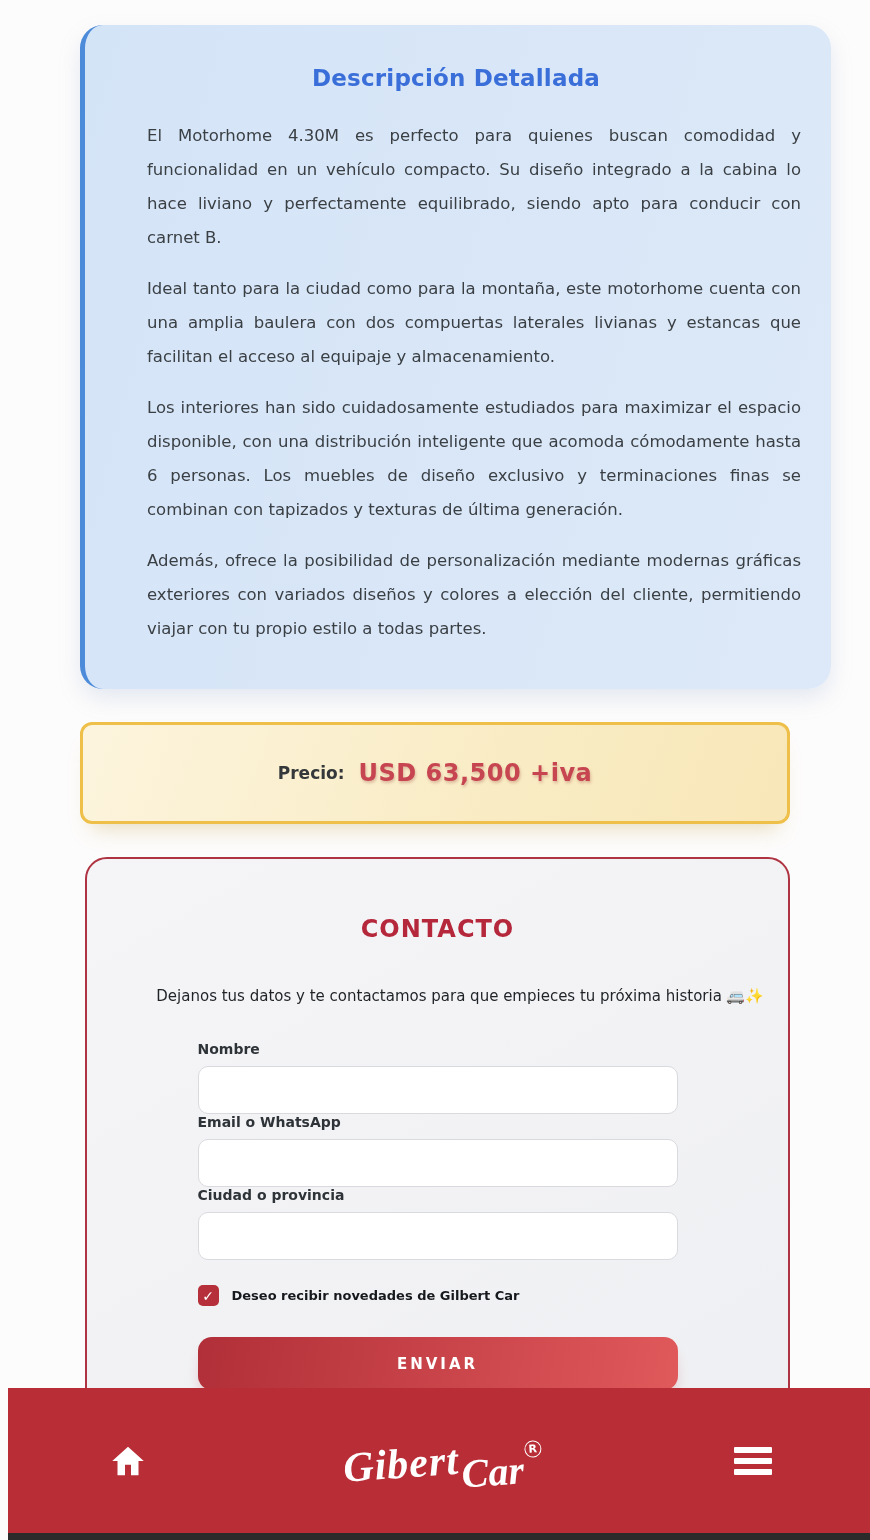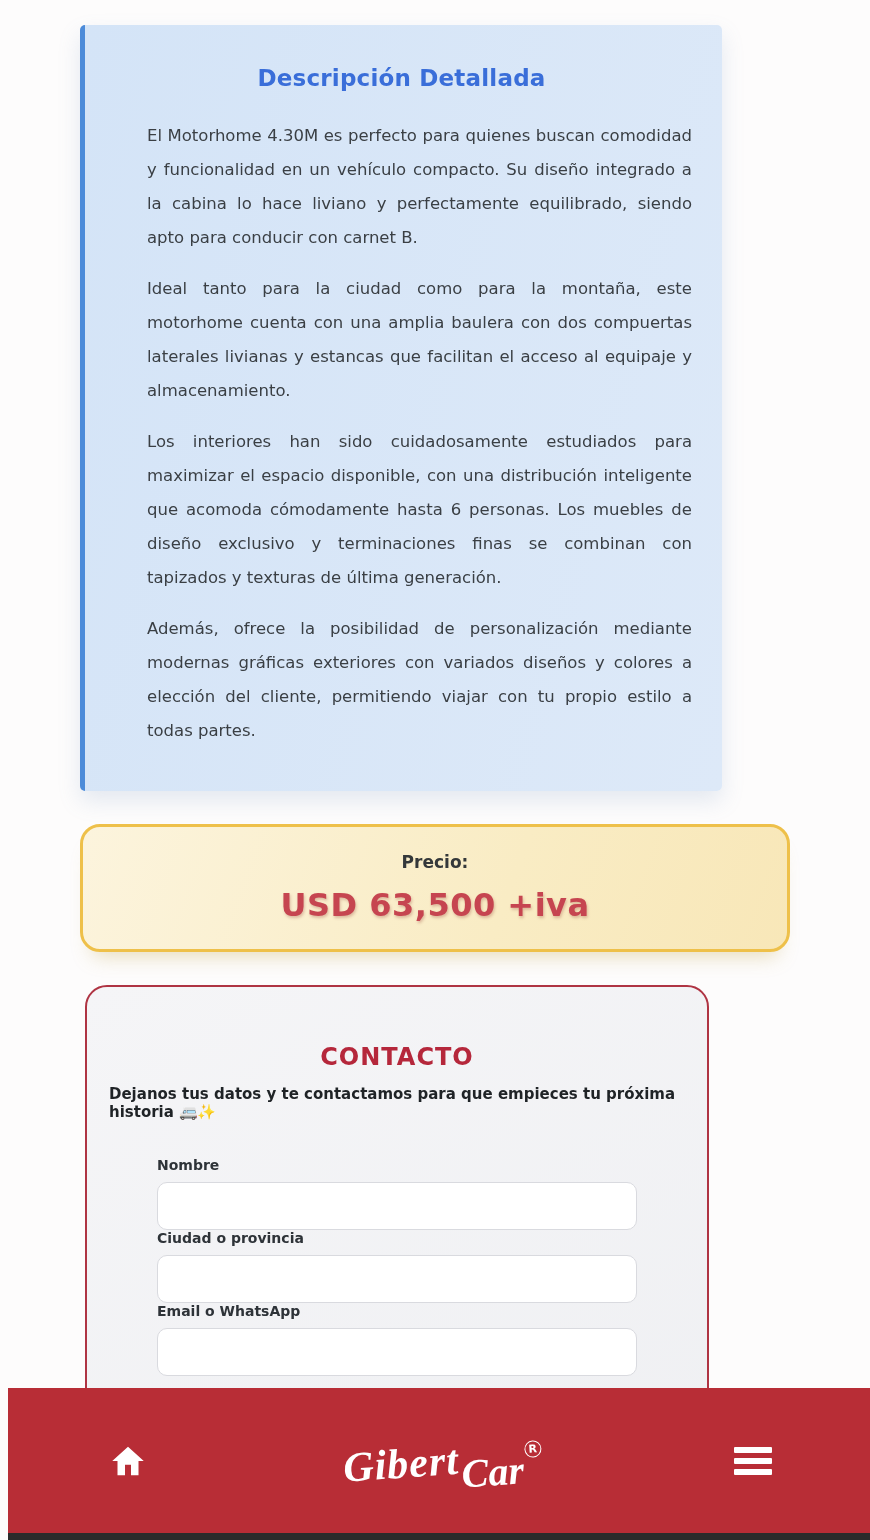--- a/index.html
+++ b/index.html
@@ -16,23 +16,23 @@
     background: #fdfcfc;
   }
   .content {
     width: 710px;
     margin: 0 auto 0 80px;
   }
 
   
   .desc-card {
     margin-top: 25px;
-    width: 642px;
+    width: 751px;
     min-height: 630px;
-    border-radius: 5px;
+    border-radius: 23px;
     border-left: 5px solid #4c8bd9;
     background: linear-gradient(105deg, #d3e3f6 0%, #dcdff5 55%, #d9e8f8 100%);
     background: linear-gradient(105deg, #d4e4f7 0%, #dde9f8 100%);
     box-shadow: 0 10px 22px rgba(110, 145, 190, 0.18);
     padding: 40px 30px 26px 26px;
   }
   .desc-title {
     text-align: center;
     color: #3a6ed9;
     font-size: 23px;
@@ -47,67 +47,67 @@
     text-align: justify;
     font-weight: 500;
     margin-bottom: 17px;
     margin-left: 36px;
   }
 
   
   .price-card {
     margin-top: 33px;
     width: 710px;
-    height: 128px;
+    height: 102px;
     border: 3px solid #eec04a;
-    border-radius: 20px;
+    border-radius: 12px;
     background: linear-gradient(110deg, #fcf4dd 0%, #f9ecc4 60%, #f8e7b8 100%);
     box-shadow: 0 16px 20px -12px rgba(190, 160, 70, 0.35);
     display: flex;
     align-items: center;
     justify-content: center;
     gap: 14px;
-    flex-direction: column;
   }
   .price-label {
     color: #34383a;
     font-size: 17px;
     font-weight: 700;
   }
   .price-value {
     color: #c64550;
-    font-size: 32px;
+    font-size: 24px;
     font-weight: 800;
     letter-spacing: 0.5px;
     text-shadow: 1px 2px 3px rgba(150, 60, 50, 0.30);
   }
 
   
   .contact-card {
     margin-top: 33px;
-    width: 624px;
+    width: 705px;
     margin-left: 5px;
     height: 650px;
     border: 2px solid #af3443;
     border-radius: 22px;
     background: linear-gradient(150deg, #f5f5f7 0%, #eeeff2 100%);
     padding-top: 56px;
   }
   .contact-title {
     text-align: center;
     color: #b5273b;
     font-size: 24px;
     font-weight: 800;
     letter-spacing: 1px;
   }
   .contact-subtitle {
-    margin: 14px 24px 0 22px;
+    margin: 44px 24px 0 22px;
     color: #1f2326;
     font-size: 15px;
-    font-weight: 700;
+    font-weight: 400;
+    text-align: right;
   }
   .contact-form {
     width: 480px;
     margin: 36px auto 0 auto;
   }
   .form-field { }
   .form-field label {
     display: block;
     color: #2e3338;
     font-size: 14px;
@@ -251,25 +251,25 @@
     <section class="contact-card">
       <h2 class="contact-title">CONTACTO</h2>
       <p class="contact-subtitle">Dejanos tus datos y te contactamos para que empieces tu próxima historia 🚐✨</p>
 
       <div class="contact-form">
         <div class="form-field">
           <label>Nombre</label>
           <input type="text" placeholder="" style="">
         </div>
         <div class="form-field">
-          <label>Ciudad o provincia</label>
+          <label>Email o WhatsApp</label>
           <input type="text" placeholder="" style="">
         </div>
         <div class="form-field">
-          <label>Email o WhatsApp</label>
+          <label>Ciudad o provincia</label>
           <input type="text" placeholder="" style="">
         </div>
 
         <div class="checkbox-row">
           <span class="checkbox-box">
             <span>✓</span>
           </span>
           <span class="checkbox-label">Deseo recibir novedades de Gilbert Car</span>
         </div>
 

